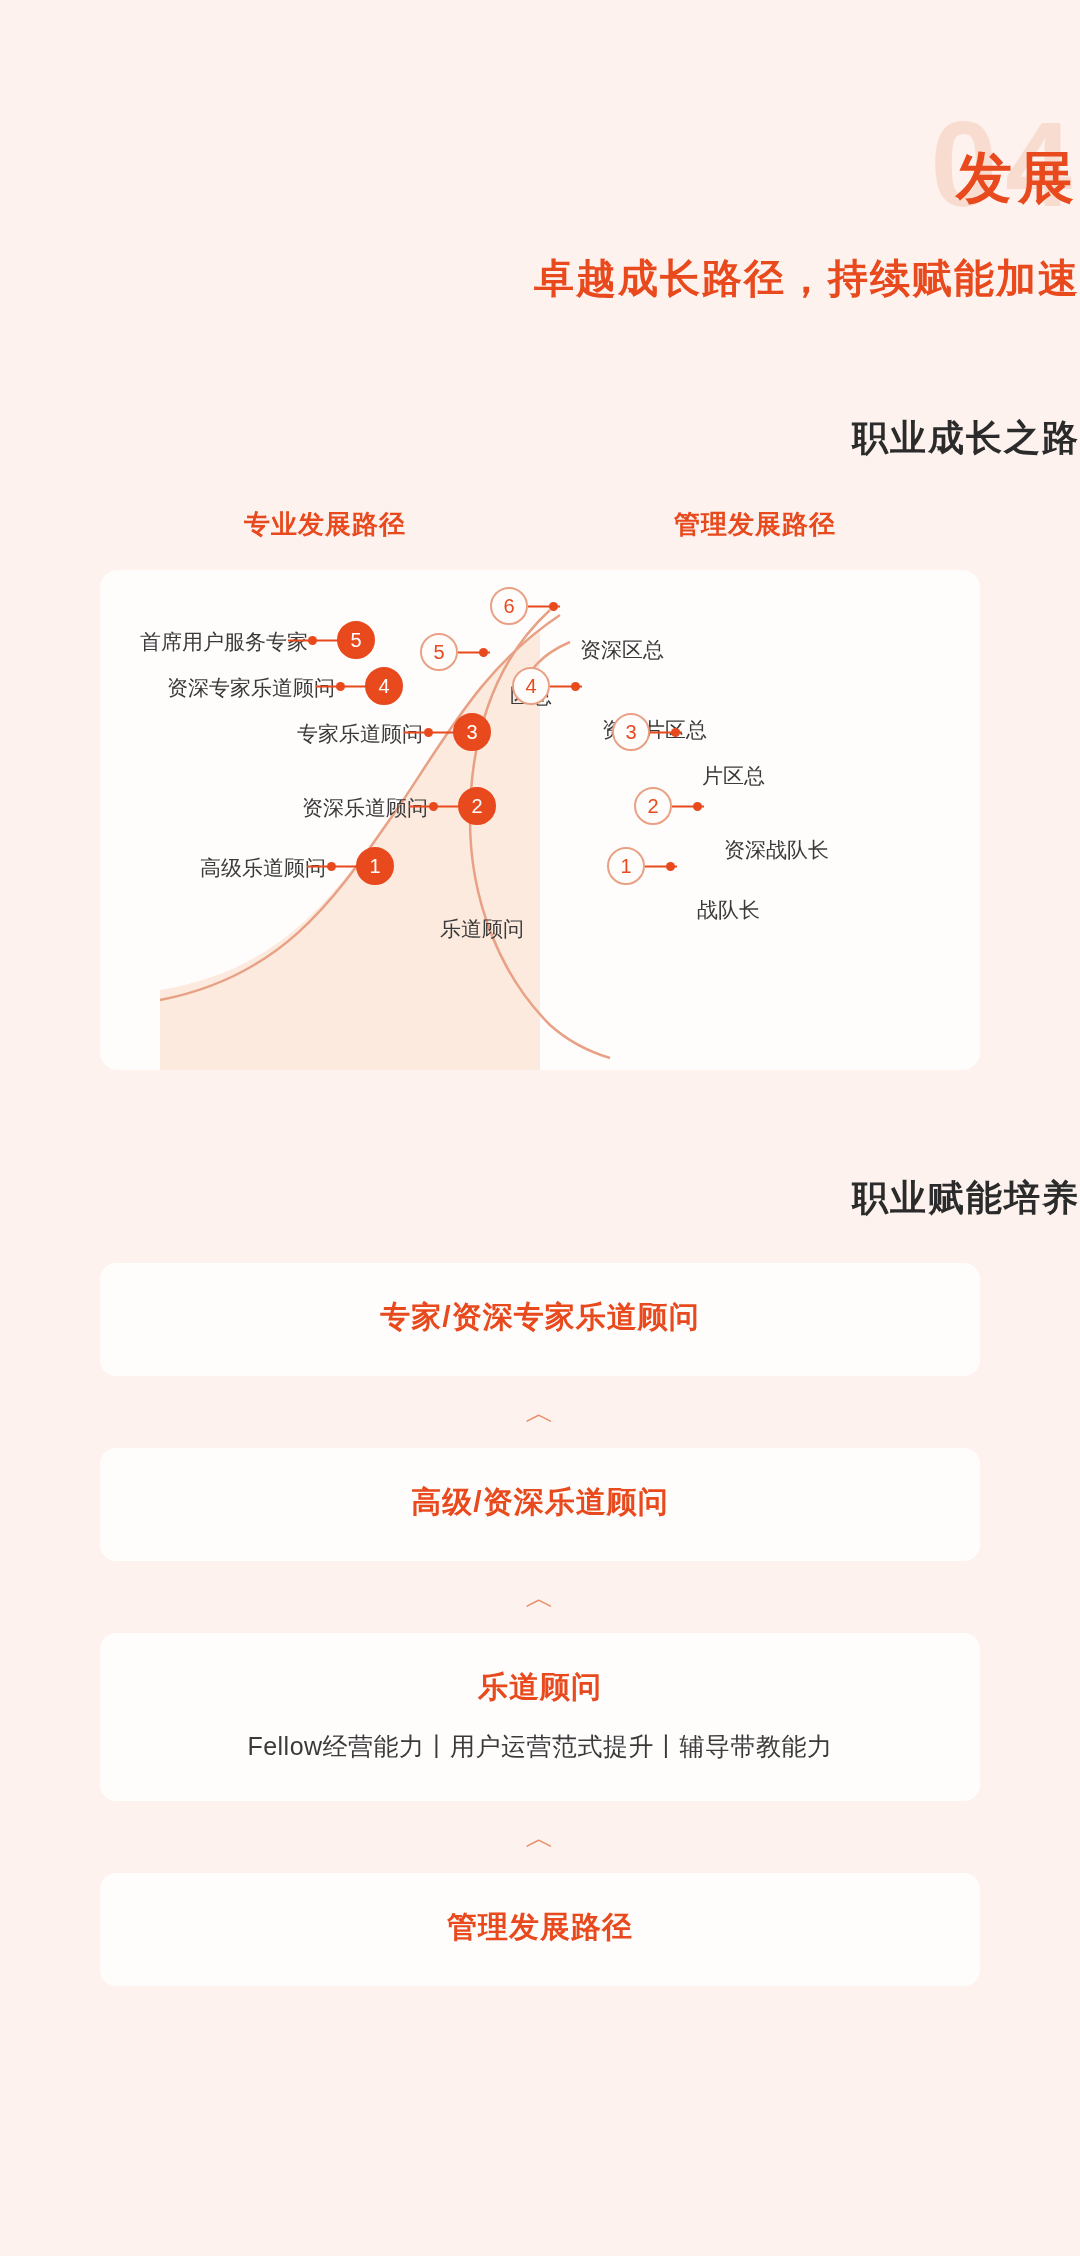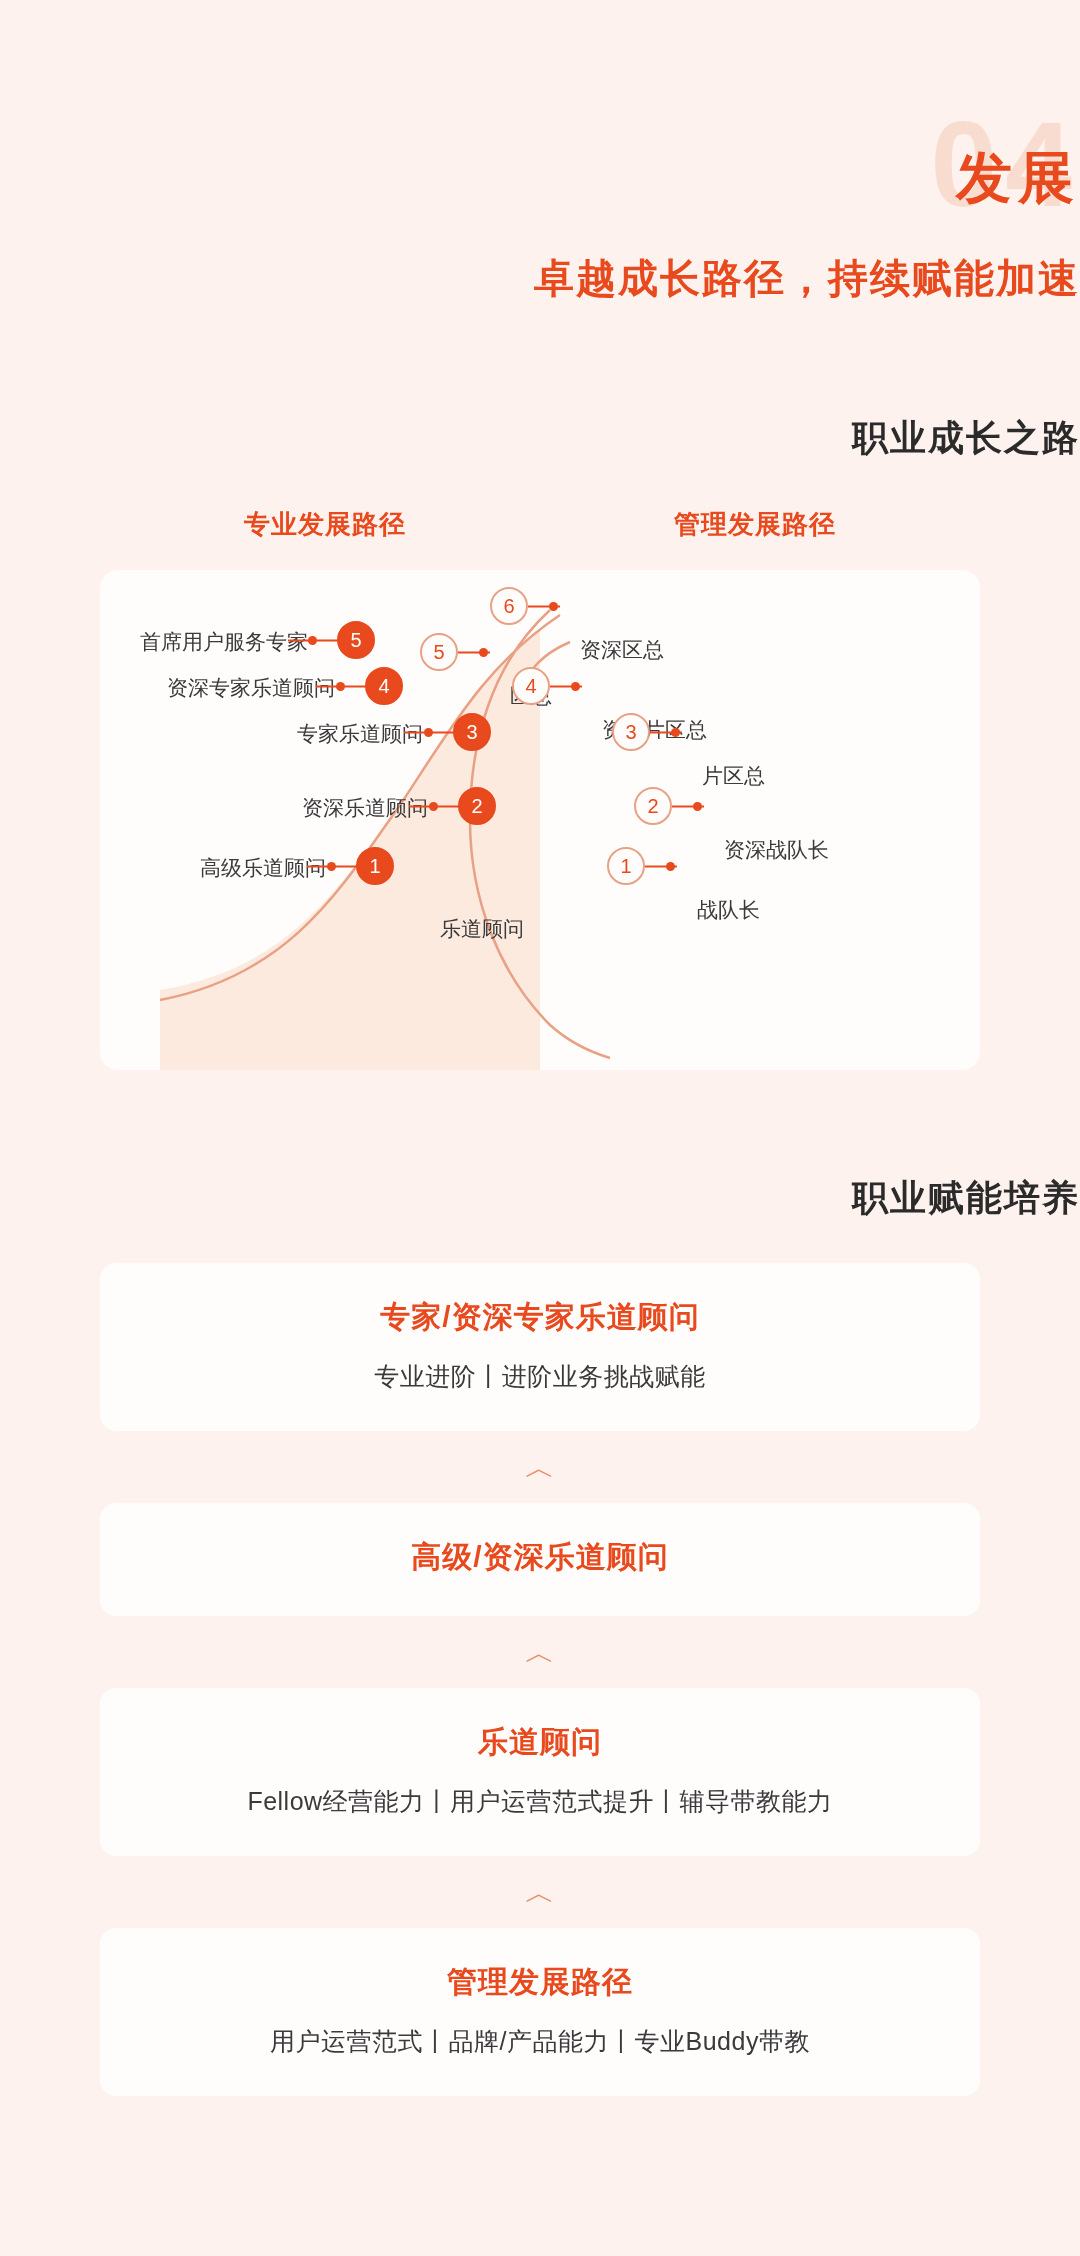--- a/index.html
+++ b/index.html
@@ -297,36 +297,34 @@
 
   <div class="base-label" style="left:340px; top:345px;">乐道顾问</div>
 </div>
 
 <div class="section-title" id="training-title">职业赋能培养</div>
 
 <div class="training-list">
 
   <div class="training-card">
     <div class="tc-title">专家/资深专家乐道顾问</div>
-    <div class="tc-desc">专业进阶丨进阶业务挑战赋能</div>
   </div>
 
   <div class="chevron">︿</div>
 
   <div class="training-card">
     <div class="tc-title">高级/资深乐道顾问</div>
   </div>
 
   <div class="chevron">︿</div>
 
   <div class="training-card">
     <div class="tc-title">乐道顾问</div>
     <div class="tc-desc">Fellow经营能力丨用户运营范式提升丨辅导带教能力</div>
   </div>
 
   <div class="chevron">︿</div>
 
   <div class="training-card">
     <div class="tc-title">管理发展路径</div>
-    <div class="tc-desc">用户运营范式丨品牌/产品能力丨专业Buddy带教</div>
   </div>
 
 </div>
 
 </body></html>

